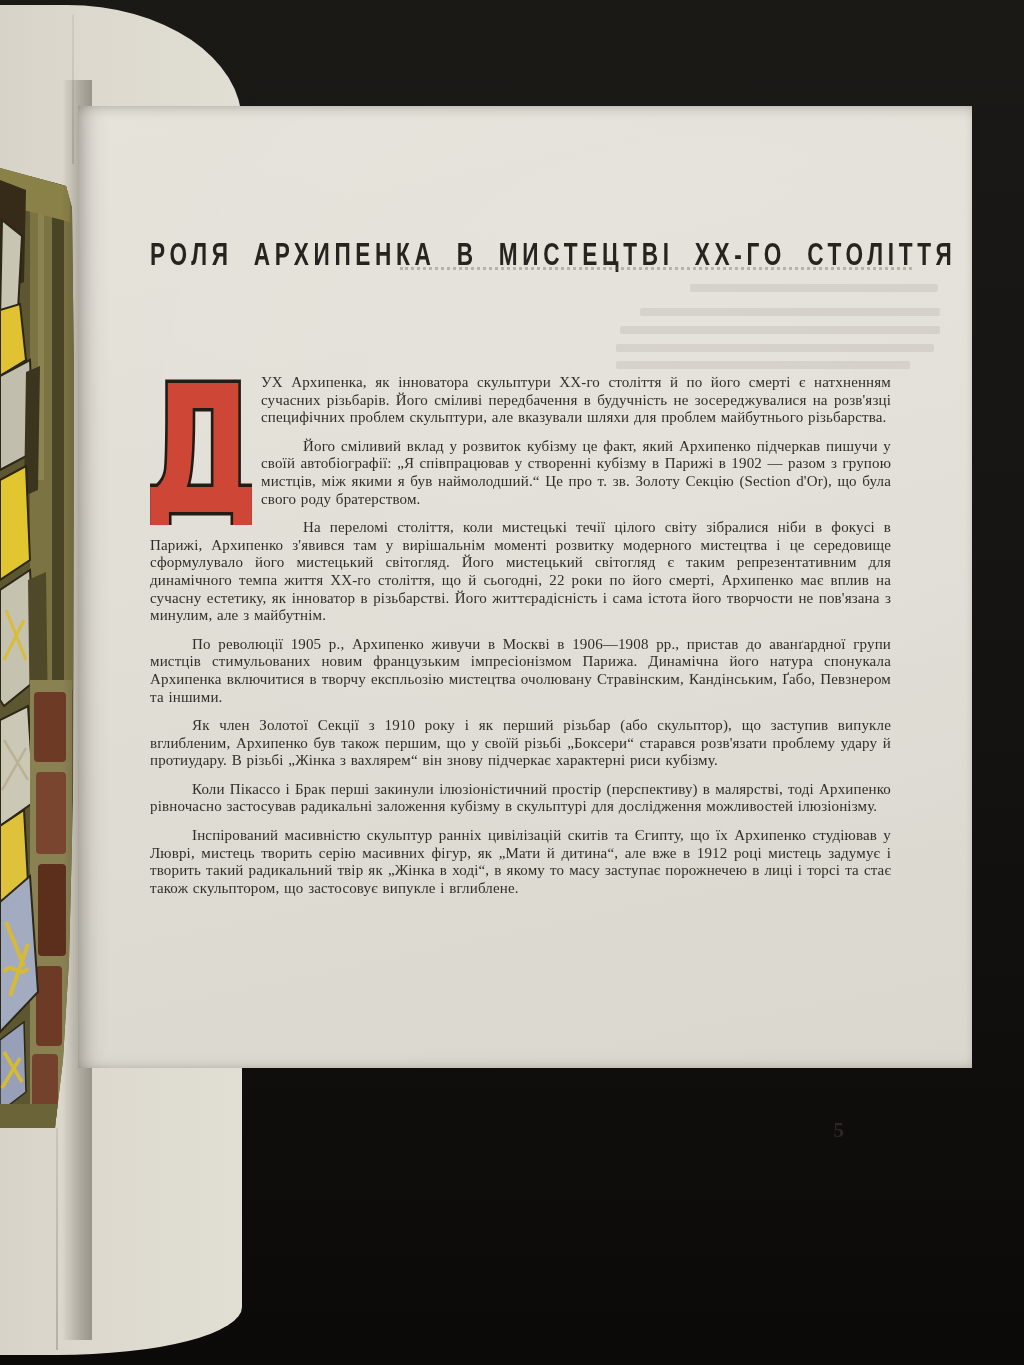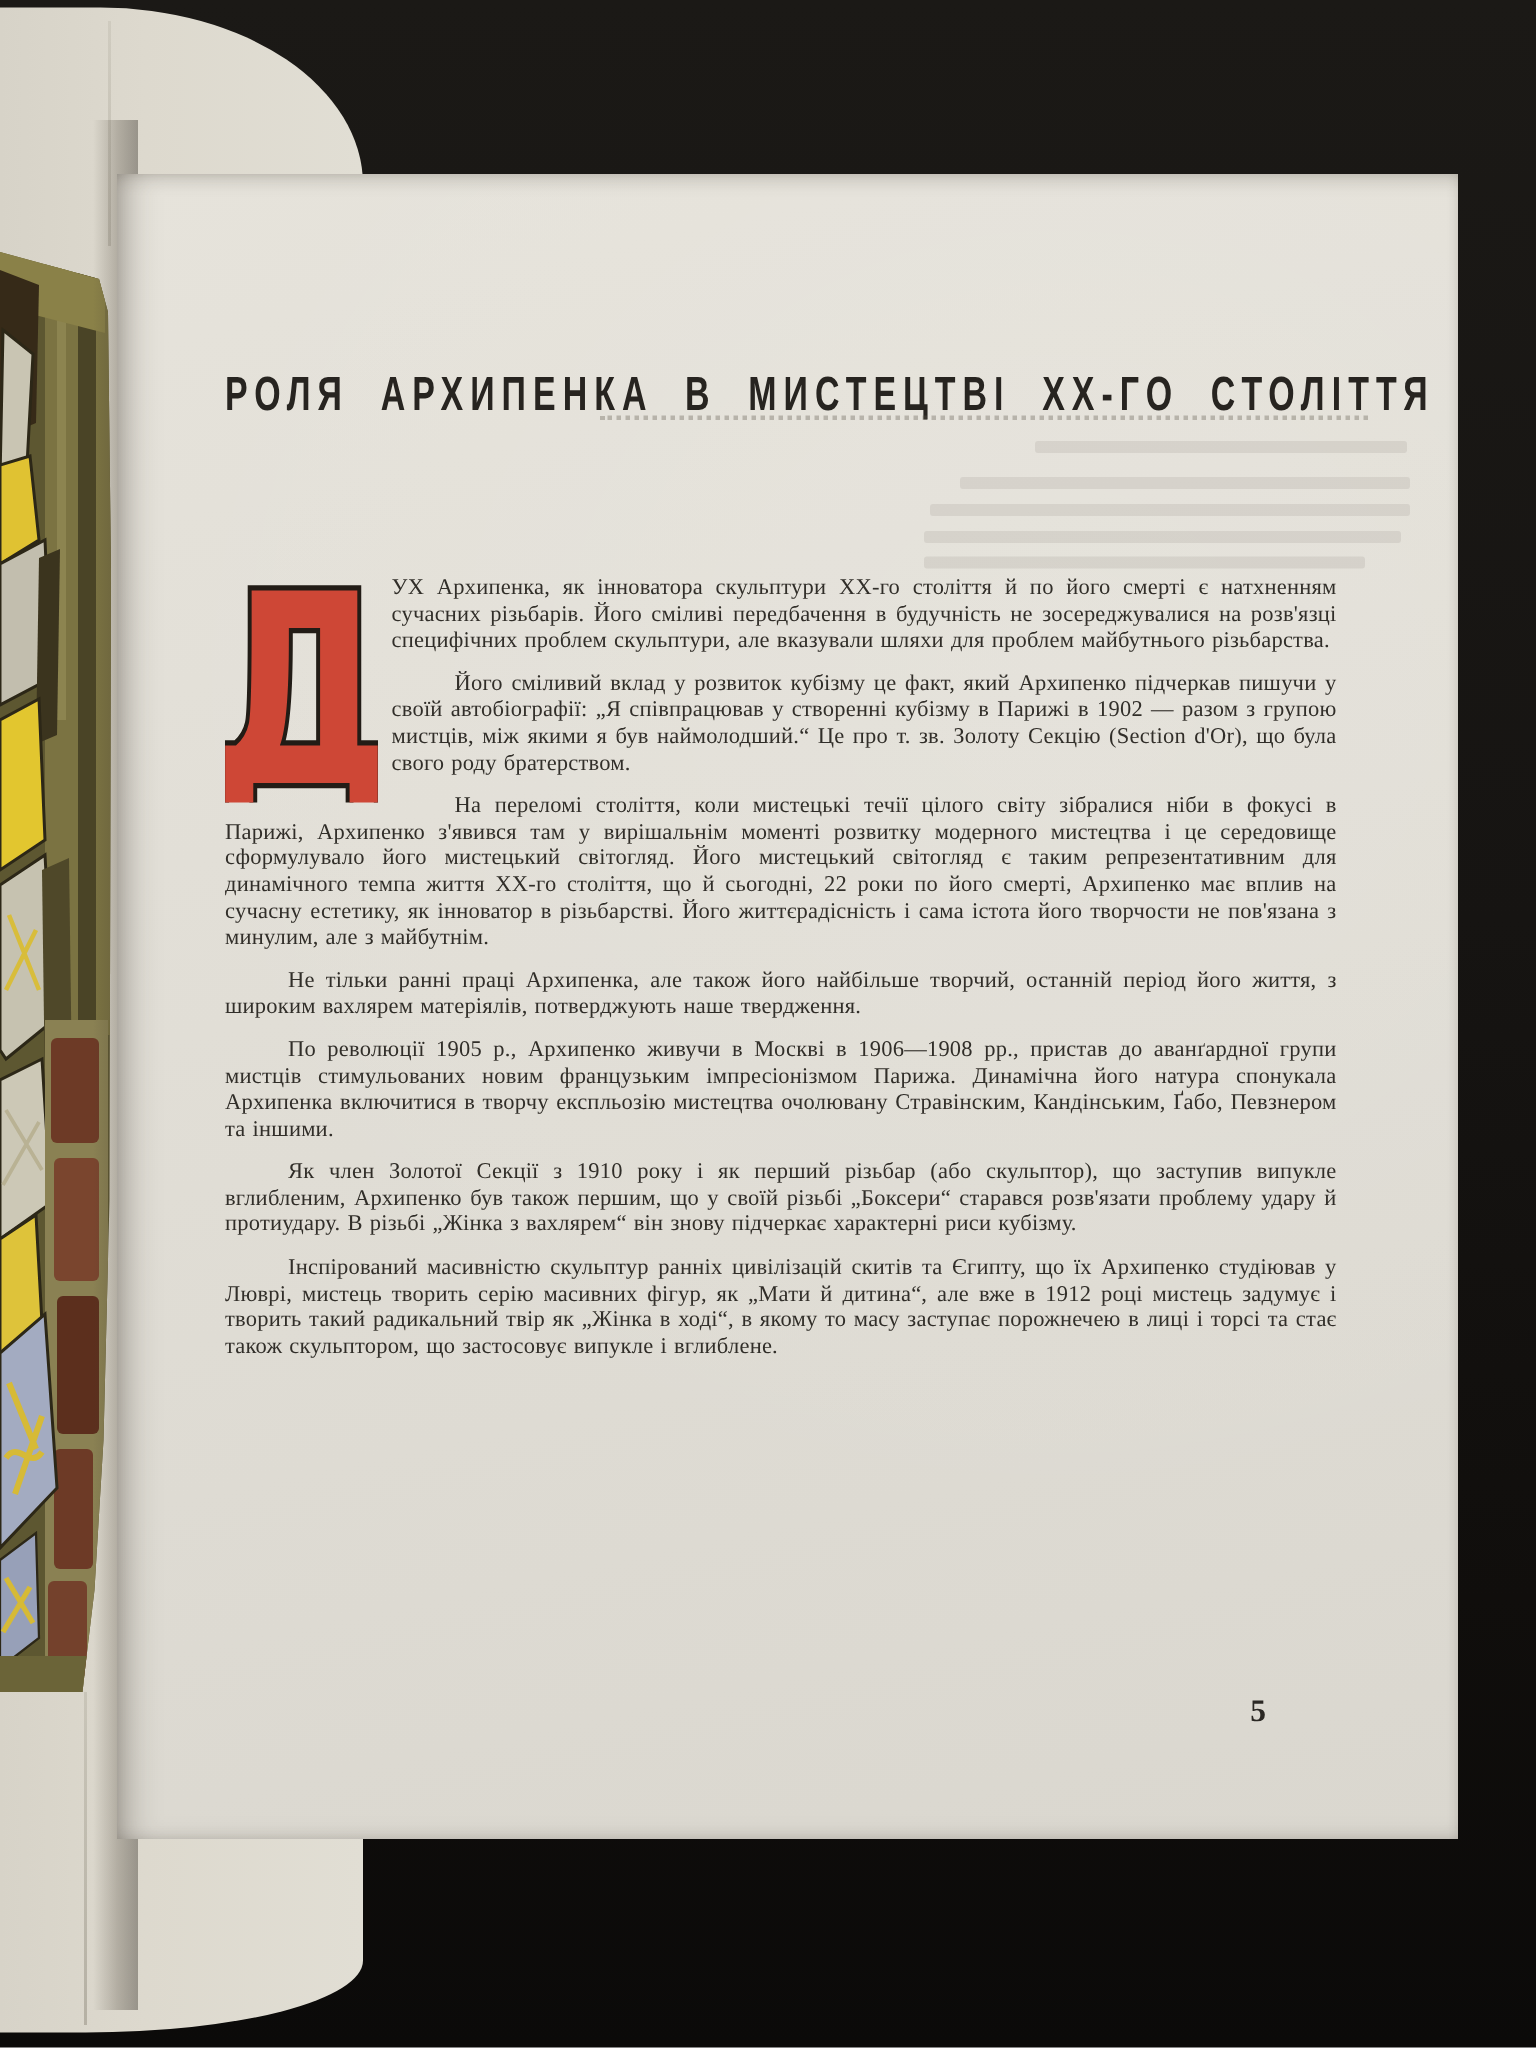--- a/index.html
+++ b/index.html
@@ -23,21 +23,21 @@
     position:absolute;left:0;top:160px;width:74px;height:968px;
     clip-path:polygon(0 8px,66px 26px,72px 48px,74px 220px,73px 640px,69px 800px,63px 900px,57px 950px,55px 968px,0 968px);
   }
   .artwork-wrap svg{display:block;width:74px;height:968px;}
   .gutter-shadow{
     position:absolute;left:62px;top:80px;width:30px;height:1260px;
     background:linear-gradient(90deg,rgba(70,62,50,0) 0%,rgba(70,62,50,.28) 55%,rgba(40,35,28,.38) 100%);
   }
   
   .main-page{
-    position:absolute;left:78px;top:116px;width:894px;height:1110px;
+    position:absolute;left:78px;top:106px;width:894px;height:962px;
     background:
       radial-gradient(120% 90% at 70% 30%,rgba(255,255,255,.10),rgba(0,0,0,0) 60%),
       linear-gradient(168deg,#e6e3db 0%,#e1ded6 45%,#dad7cf 100%);
     box-shadow:
       inset 16px 0 24px -14px rgba(55,48,38,.5),
       inset 0 8px 14px -10px rgba(55,48,38,.35),
       inset -3px -4px 10px -6px rgba(55,48,38,.25);
   }
   .page-title{
     position:absolute;left:72px;top:130px;white-space:nowrap;
@@ -123,20 +123,20 @@
   <div class="body-text">
     <p class="first">
       <svg class="dropcap" viewBox="0 0 102 146">
         <g transform="translate(51,0) scale(0.75,1)">
           <text x="0" y="133" text-anchor="middle" font-family="DejaVu Sans, sans-serif" font-weight="bold" font-size="176" fill="#ce4736" stroke="#221c16" stroke-width="7" paint-order="stroke">Д</text>
         </g>
       </svg><span>УХ Архипенка, як інноватора скульптури ХХ-го століття й по його смерті є натхненням сучасних різьбарів. Його сміливі передбачення в будучність не зосереджувалися на розв'язці специфічних проблем скульптури, але вказували шляхи для проблем майбутнього різьбарства.</span>
     </p>
     <p><span>Його сміливий вклад у розвиток кубізму це факт, який Архипенко підчеркав пишучи у своїй автобіографії: „Я співпрацював у створенні кубізму в Парижі в 1902 — разом з групою мистців, між якими я був наймолодший.“ Це про т. зв. Золоту Секцію (Section d'Or), що була свого роду братерством.</span></p>
     <p><span>На переломі століття, коли мистецькі течії цілого світу зібралися ніби в фокусі в Парижі, Архипенко з'явився там у вирішальнім моменті розвитку модерного мистецтва і це середовище сформулувало його мистецький світогляд. Його мистецький світогляд є таким репрезентативним для динамічного темпа життя ХХ-го століття, що й сьогодні, 22 роки по його смерті, Архипенко має вплив на сучасну естетику, як інноватор в різьбарстві. Його життєрадісність і сама істота його творчости не пов'язана з минулим, але з майбутнім.</span></p>
-    <p><span>Не тільки ранні праці Архипенка, але також його найбільше творчий, останній період його життя, з широким вахлярем матеріялів, потверджують наше твердження.</span></p>
     <p><span>По революції 1905 р., Архипенко живучи в Москві в 1906—1908 рр., пристав до аванґардної групи мистців стимульованих новим французьким імпресіонізмом Парижа. Динамічна його натура спонукала Архипенка включитися в творчу експльозію мистецтва очолювану Стравінским, Кандінським, Ґабо, Певзнером та іншими.</span></p>
     <p><span>Як член Золотої Секції з 1910 року і як перший різьбар (або скульптор), що заступив випукле вглибленим, Архипенко був також першим, що у своїй різьбі „Боксери“ старався розв'язати проблему удару й протиудару. В різьбі „Жінка з вахлярем“ він знову підчеркає характерні риси кубізму.</span></p>
+    <p><span>Коли Пікассо і Брак перші закинули ілюзіоністичний простір (перспективу) в малярстві, тоді Архипенко рівночасно застосував радикальні заложення кубізму в скульптурі для дослідження можливостей ілюзіонізму.</span></p>
     <p><span>Інспірований масивністю скульптур ранніх цивілізацій скитів та Єгипту, що їх Архипенко студіював у Люврі, мистець творить серію масивних фігур, як „Мати й дитина“, але вже в 1912 році мистець задумує і творить такий радикальний твір як „Жінка в ході“, в якому то масу заступає порожнечею в лиці і торсі та стає також скульптором, що застосовує випукле і вглиблене.</span></p>
   </div>
 
   <div class="page-number">5</div>
 </div>
 
 </body></html>

